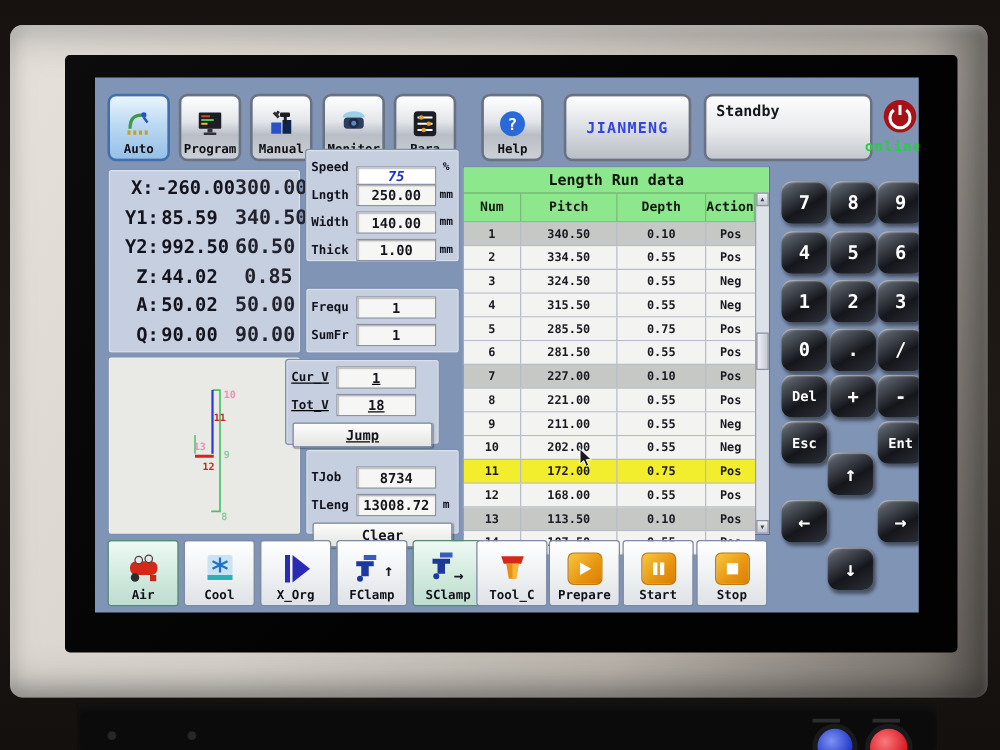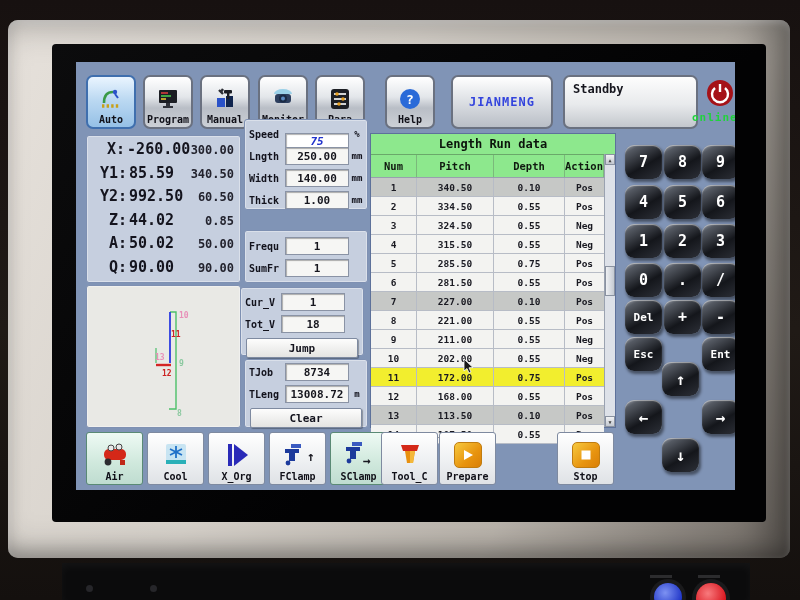--- a/index.html
+++ b/index.html
@@ -30,27 +30,27 @@
     font-size:12px;font-weight:bold;color:#16161e;padding:5px 0 0 8px;}
   .power{position:absolute;left:629px;top:16px;width:30px;height:30px;}
   .online{position:absolute;left:616px;top:49px;font-size:11px;font-weight:bold;color:#21d23e;letter-spacing:1px;}
   
   .panel{position:absolute;background:#c6cfdf;border:1px solid #7e90b2;border-radius:3px;box-sizing:border-box;
     box-shadow:inset 0 0 0 1px rgba(255,255,255,.35);}
   .coords{left:10px;top:73px;width:155px;height:148px;padding:4px 6px 2px 2px;}
   .crow{display:flex;align-items:baseline;height:23.5px;color:#14141e;}
   .crow .ax{width:38px;text-align:right;font-size:15px;font-weight:bold;}
   .crow .val{flex:1;font-size:15px;font-weight:bold;padding-left:2px;}
-  .crow .ref{width:46px;text-align:right;font-size:12px;font-weight:bold;color:#23232e;}
+  .crow .ref{width:46px;text-align:right;font-size:16px;font-weight:bold;color:#23232e;}
   .preview{left:10px;top:223px;width:155px;height:143px;background:#e9e9e5;}
   .pv-lbl{position:absolute;font-size:8px;font-weight:bold;}
   
   .p-speed{left:168px;top:57px;width:124px;height:91px;}
   .p-freq{left:168px;top:168px;width:124px;height:53px;}
-  .p-view{left:164px;top:225px;width:124px;height:69px;}
+  .p-view{left:152px;top:225px;width:124px;height:69px;text-decoration:underline;}
   .p-total{left:168px;top:297px;width:124px;height:69px;}
   .prow{display:flex;align-items:center;height:22px;padding:0 2px 0 4px;}
   .prow .plbl{width:36px;font-size:10px;font-weight:bold;color:#12121c;}
   .prow .pfield{flex:1;height:16px;background:#f6f6f4;border:1px solid #8a93a5;
     box-shadow:inset 1px 1px 1px rgba(0,0,0,.3);font-size:11px;font-weight:bold;color:#16161e;
     display:flex;align-items:center;justify-content:center;}
   .prow .punit{width:16px;text-align:center;font-size:9px;font-weight:bold;color:#10101a;}
   .prow .pfield.blue{color:#2233cc;font-style:italic;background:#ffffff;margin-top:15px;}
   .pbtn{margin:3px 5px 0 5px;height:18px;border-radius:2px;cursor:pointer;
     background:linear-gradient(#fdfdfd,#e4e4e2);border:1px solid #7e8aa0;
@@ -277,21 +277,21 @@
             <span class="punit"></span>
           </div>
           <div class="prow">
             <span class="plbl">Tot_V</span>
             <span class="pfield">18</span>
             <span class="punit"></span>
           </div>
           <div class="pbtn">Jump</div>
         </div>
 
-        <div class="panel p-total" style="padding-top:1px">
+        <div class="panel p-total" style="padding-top:11px">
           <div class="prow">
             <span class="plbl">TJob</span>
             <span class="pfield">8734</span>
             <span class="punit"></span>
           </div>
           <div class="prow">
             <span class="plbl">TLeng</span>
             <span class="pfield">13008.72</span>
             <span class="punit">m</span>
           </div>
@@ -493,20 +493,31 @@
         <div class="bbtn" style="left:363px">
           <span class="ic">
             <span class="orange-sq">
                 <svg width="12" height="12" viewBox="0 0 12 12">
                   <path d="M2 1 L11 6 L2 11 Z" fill="#fff"></path>
                 </svg>
               </span>
           </span>
           <span class="lbl">Prepare</span>
         </div>
+        <div class="bbtn" style="left:422px">
+          <span class="ic">
+            <span class="orange-sq">
+                <svg width="12" height="12" viewBox="0 0 12 12">
+                  <rect x="1.5" y="1" width="3.4" height="10" fill="#fff"></rect>
+                  <rect x="7" y="1" width="3.4" height="10" fill="#fff"></rect>
+                </svg>
+              </span>
+          </span>
+          <span class="lbl">Start</span>
+        </div>
         <div class="bbtn" style="left:481px">
           <span class="ic">
             <span class="orange-sq">
                 <svg width="12" height="12" viewBox="0 0 12 12">
                   <rect x="1.5" y="1.5" width="9" height="9" fill="#fff"></rect>
                 </svg>
               </span>
           </span>
           <span class="lbl">Stop</span>
         </div>

